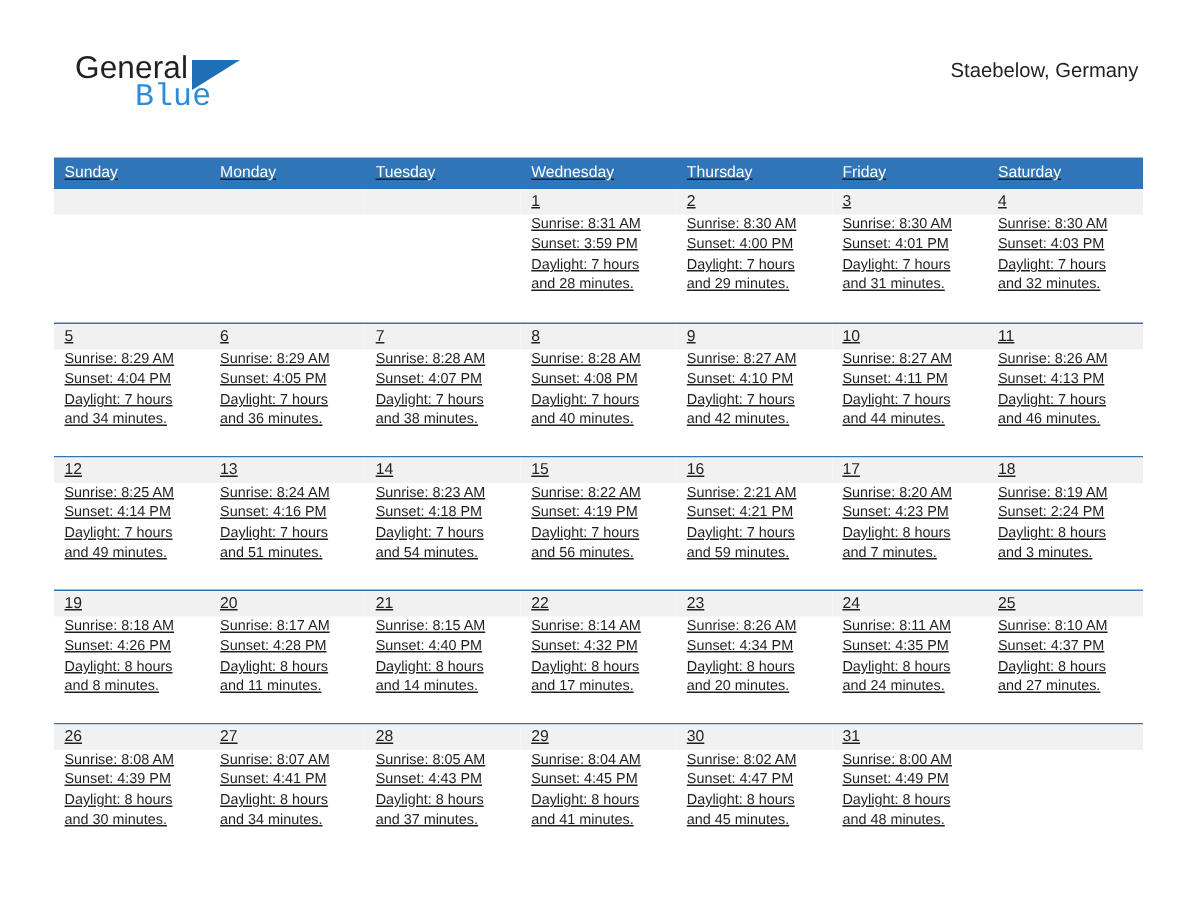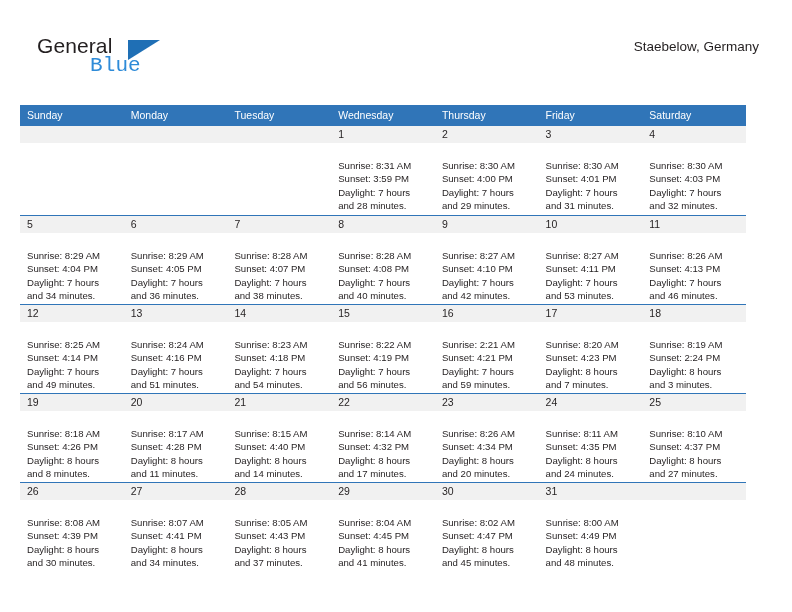--- a/index.html
+++ b/index.html
@@ -33,21 +33,21 @@
 
   .brand {
     position: absolute;
     left: 0;
     top: 0;
     width: 230px;
     height: 56px;
   }
   .brand-general {
     position: absolute;
-    left: 4px;
+    left: 17px;
     top: 2px;
     font-size: 21px;
     letter-spacing: 0.1px;
     color: #231f20;
     font-family: "Liberation Sans", sans-serif;
   }
   .brand-triangle {
     position: absolute;
     left: 95px;
     top: 8px;
@@ -82,23 +82,24 @@
     font-size: 13.5px;
     color: #231f20;
     line-height: 18px;
     margin-top: 6px;
     white-space: nowrap;
   }
 
   
   .calendar {
     position: absolute;
-    left: 20px;
+    left: 36px;
     top: 105px;
     width: 726px;
+    text-decoration: underline;
   }
 
   .dow-row {
     display: flex;
     background: #3075b8;
     height: 21px;
   }
   .dow-cell {
     flex: 1 1 0;
     color: #ffffff;
@@ -130,21 +131,21 @@
     font-size: 10.5px;
     line-height: 17px;
     padding-left: 7px;
     color: #231f20;
     box-sizing: border-box;
   }
   .day-cell.empty .day-num-band {
     background: #f1f1f1;
   }
   .day-lines {
-    padding: 16px 7px 0 7px;
+    padding: 0 7px 0 7px;
     box-sizing: border-box;
   }
   .day-line {
     font-size: 9.6px;
     line-height: 13.4px;
     color: #231f20;
     white-space: nowrap;
   }
 </style>
 </head>
@@ -272,21 +273,21 @@
               <div class="day-line">Daylight: 7 hours</div>
               <div class="day-line">and 42 minutes.</div>
             </div>
           </div>
           <div class="day-cell">
             <div class="day-num-band">10</div>
             <div class="day-lines">
               <div class="day-line">Sunrise: 8:27 AM</div>
               <div class="day-line">Sunset: 4:11 PM</div>
               <div class="day-line">Daylight: 7 hours</div>
-              <div class="day-line">and 53 minutes.</div>
+              <div class="day-line">and 44 minutes.</div>
             </div>
           </div>
           <div class="day-cell">
             <div class="day-num-band">11</div>
             <div class="day-lines">
               <div class="day-line">Sunrise: 8:26 AM</div>
               <div class="day-line">Sunset: 4:13 PM</div>
               <div class="day-line">Daylight: 7 hours</div>
               <div class="day-line">and 46 minutes.</div>
             </div>

